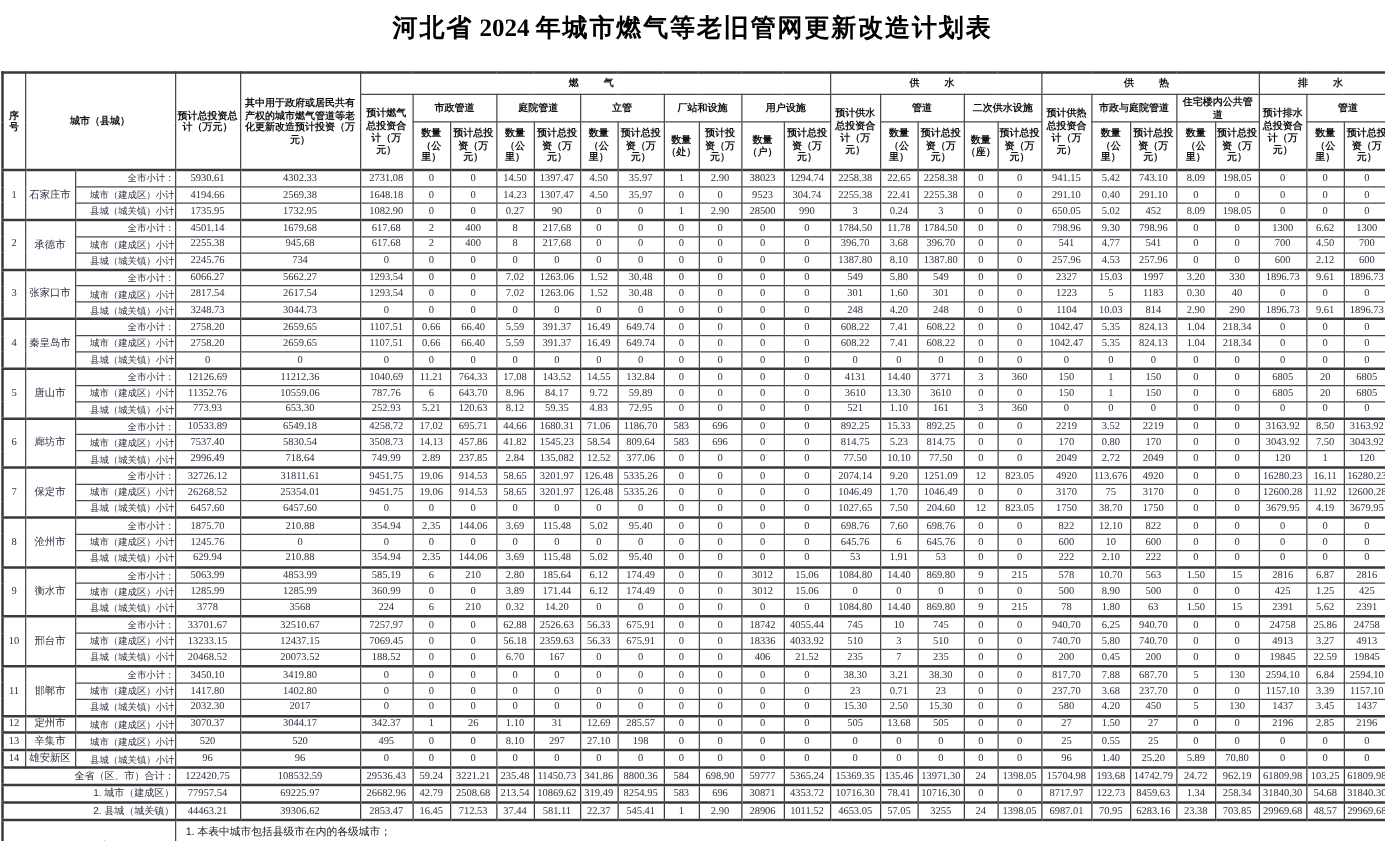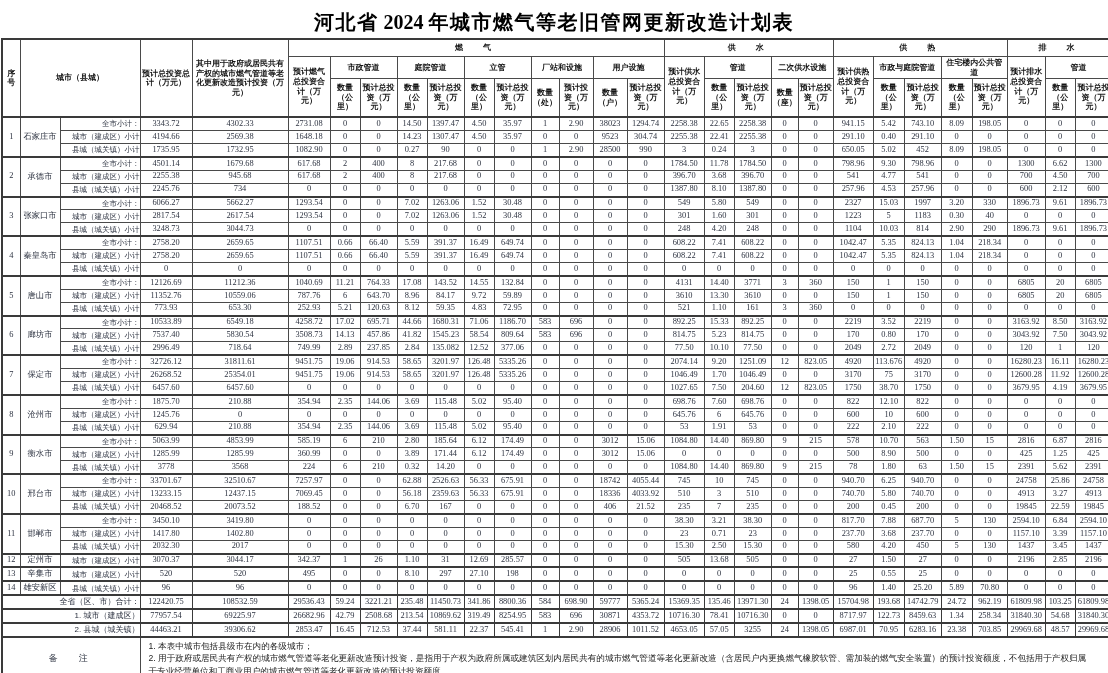--- a/index.html
+++ b/index.html
@@ -1,18 +1,18 @@
 <!DOCTYPE html>
 <html><head>
 <meta charset="utf-8">
 <style>
   html,body{margin:0;padding:0;background:#ffffff;width:1108px;height:673px;overflow:hidden;
     font-family:"Liberation Sans","DejaVu Sans",sans-serif;}
   .page{width:1108px;height:673px;background:#fff;}
-  .title{margin:9px 0 2px 0;text-align:center;font-size:20px;font-weight:bold;color:#000;
+  .title{margin:9px 0 21px 0;text-align:center;font-size:20px;font-weight:bold;color:#000;
     letter-spacing:1.5px;white-space:nowrap;}
   .title .yr{font-family:"Liberation Serif","DejaVu Serif",serif;letter-spacing:0;padding:0 5px;}
   table{border-collapse:collapse;table-layout:fixed;width:1106px;margin-left:1px;}
   th,td{border:1px solid #4a4a4a;text-align:center;vertical-align:middle;padding:0;
     overflow:hidden;color:#2c3240;}
   table{border:2px solid #3a3a3a;}
   th{font-size:8px;font-weight:bold;line-height:1.2;color:#151515;padding:1px 1px;}
   thead tr.h1 th{height:14px;}
   thead tr.h2 th{height:16px;}
   thead tr.h3 th{height:35px;}
@@ -117,21 +117,21 @@
           <th>预计总投资（万元）</th>
           <th>数量（公里）</th>
           <th>预计总投资（万元）</th>
         </tr>
       </thead>
       <tbody>
         <tr class="gs">
           <td class="no" rowspan="3">1</td>
           <td class="cty" rowspan="3">石家庄市</td>
           <td class="lbl">全市小计：</td>
-          <td class="num">3343.72</td>
+          <td class="num">5930.61</td>
           <td class="num">4302.33</td>
           <td class="num">2731.08</td>
           <td class="num">0</td>
           <td class="num">0</td>
           <td class="num">14.50</td>
           <td class="num">1397.47</td>
           <td class="num">4.50</td>
           <td class="num">35.97</td>
           <td class="num">1</td>
           <td class="num">2.90</td>

